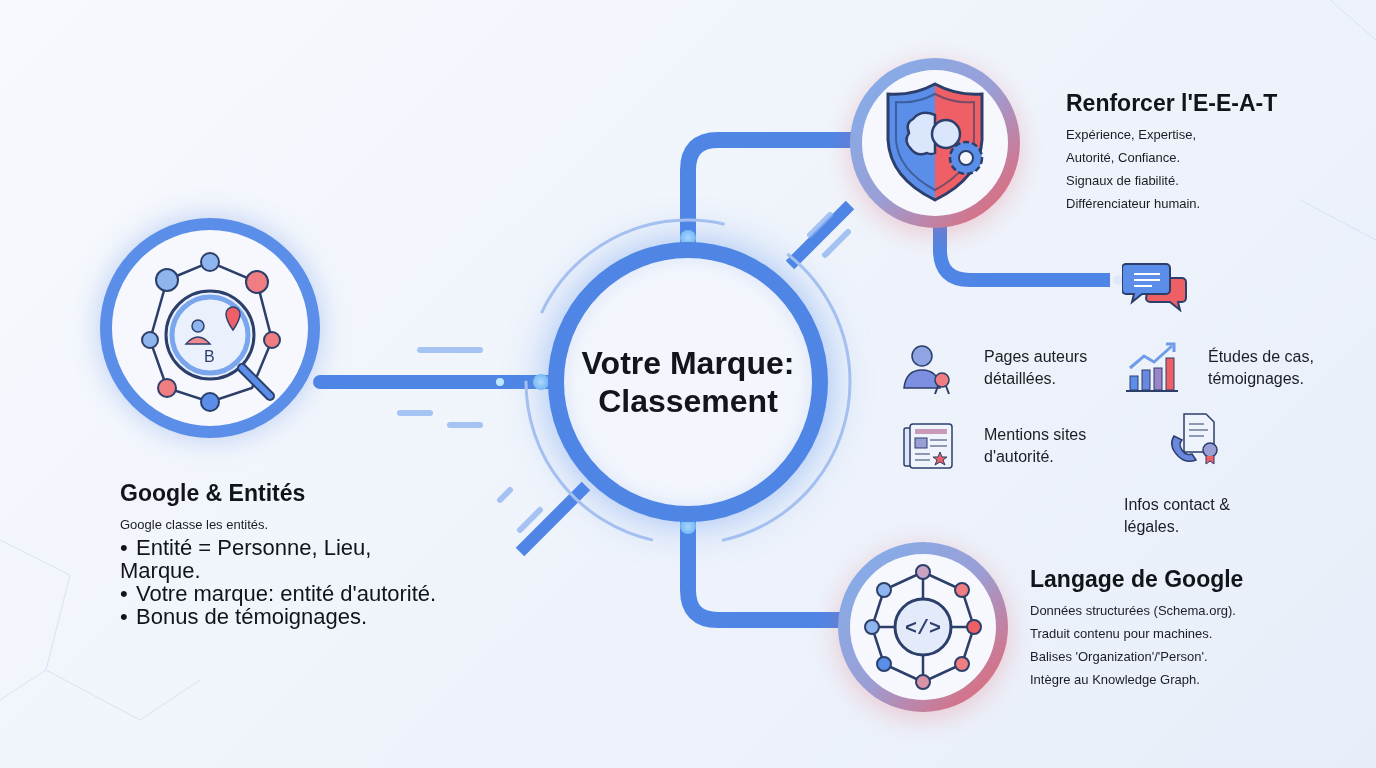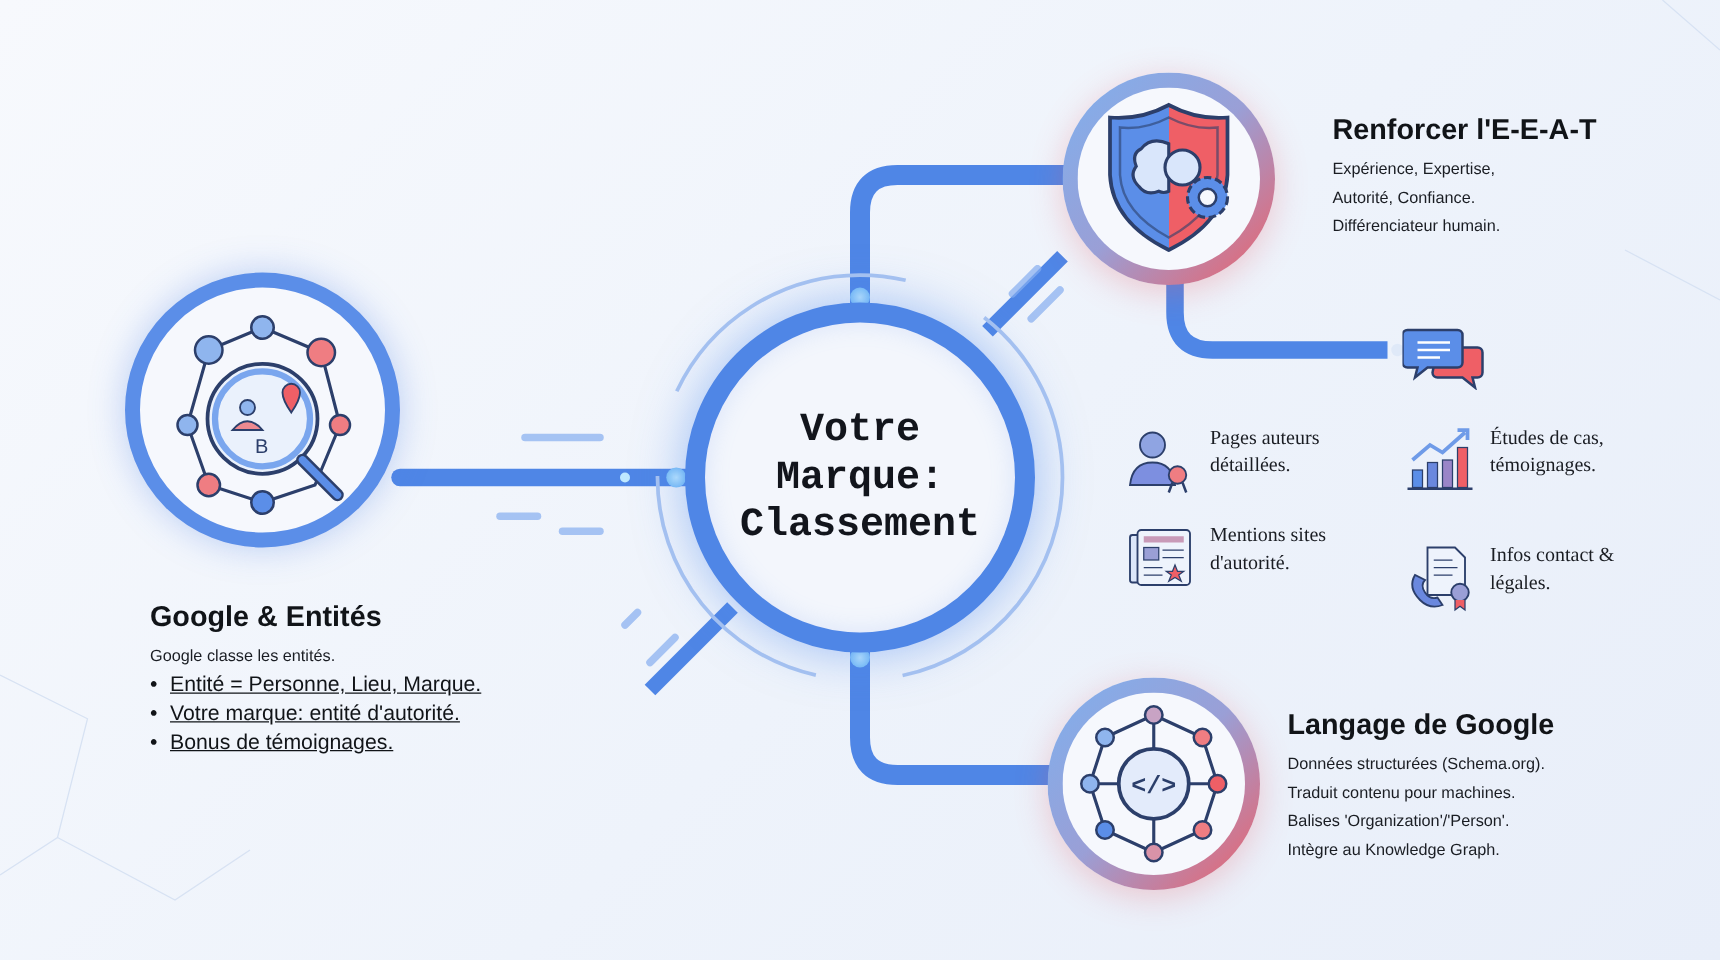--- a/index.html
+++ b/index.html
@@ -20,27 +20,27 @@
                 linear-gradient(135deg,#7fb0ee 0%,#9a9fd6 50%,#ef5f66 100%) border-box;
     box-shadow: 0 6px 26px rgba(230,90,100,0.28);
   }
   .node svg { position:absolute; left:0; top:0; width:100%; height:100%; }
   .center {
     position:absolute; left:548px; top:242px; width:280px; height:280px; border-radius:50%;
     border:16px solid #4f86e6; background:#f3f6fc; box-sizing:border-box;
     box-shadow: 0 0 40px rgba(80,140,240,0.5), inset 0 0 20px rgba(120,160,240,0.2);
     display:flex; align-items:center; justify-content:center; text-align:center;
   }
-  .center-title { font-size:32px; font-weight:bold; line-height:38px; color:#12151c;font-family:Liberation Mono, monospace; }
+  .center-title { font-size:32px; font-weight:bold; line-height:38px; color:#12151c; }
   .h { font-weight:bold; font-size:23px; color:#111418; margin:0 0 6px 0; }
   .p { font-size:13px; line-height:23px; color:#1a1d23; }
   .bullets { list-style:none; margin:0; padding:0; }
-  .bullets li { font-size:17px; line-height:23px;text-decoration:underline; }
+  .bullets li { font-size:22px; line-height:23px; }
   .bullets li:before { content:"•"; display:inline-block; width:16px; }
-  .sub { position:absolute; display:flex; align-items:flex-start; gap:12px;font-family:Liberation Serif, serif; }
+  .sub { position:absolute; display:flex; align-items:center; gap:28px; }
   .sub .ic { width:56px; height:56px; }
   .sub .txt { font-size:16px; line-height:22px; color:#1a1d23; width:140px; }
 </style>
 </head>
 <body>
 
 <svg class="bg" width="1376" height="768">
   <defs>
     <linearGradient id="redline" x1="0" y1="0" x2="1" y2="0">
       <stop offset="0" stop-color="#4f86e6"></stop>
@@ -145,20 +145,21 @@
     <circle cx="84" cy="64" r="14" fill="#d9e6fb" stroke="#2c3f6b" stroke-width="2.5"></circle>
     <circle cx="104" cy="88" r="16" fill="#5b8ee8" stroke="#2c3f6b" stroke-width="2.5" stroke-dasharray="6 3"></circle>
     <circle cx="104" cy="88" r="7" fill="#f6f8fd" stroke="#2c3f6b" stroke-width="2"></circle>
   </svg>
 </div>
 
 <div class="abs" style="left:1066px;top:70px;width:300px;margin-top:20px;">
   <div class="h">Renforcer l'E-E-A-T</div>
   <div class="p">Expérience, Expertise,</div>
   <div class="p">Autorité, Confiance.</div>
+  <div class="p">Signaux de fiabilité.</div>
   <div class="p">Différenciateur humain.</div>
 </div>
 
 <svg class="abs" style="left:1122px;top:262px;" width="66" height="50" viewBox="0 0 66 50">
   <path d="M28 16 h32 a4 4 0 0 1 4 4 v16 a4 4 0 0 1 -4 4 h-4 l2 8 l-10 -8 h-20 a4 4 0 0 1 -4 -4z" fill="#ef5f66" stroke="#2c3f6b" stroke-width="2"></path>
   <path d="M4 2 h40 a4 4 0 0 1 4 4 v22 a4 4 0 0 1 -4 4 h-24 l-10 8 l2 -8 h-8 a4 4 0 0 1 -4 -4 v-22 a4 4 0 0 1 4 -4z" fill="#5b8ee8" stroke="#2c3f6b" stroke-width="2"></path>
   <g stroke="#fff" stroke-width="2">
       <line x1="12" y1="12" x2="38" y2="12"></line>
       <line x1="12" y1="18" x2="38" y2="18"></line>
       <line x1="12" y1="24" x2="30" y2="24"></line>
@@ -193,21 +194,21 @@
     <rect x="15" y="11" width="32" height="5" fill="#c89ab8"></rect>
     <rect x="15" y="20" width="12" height="10" fill="#9a9fd6" stroke="#2c3f6b"></rect>
     <line x1="30" y1="22" x2="47" y2="22" stroke="#2c3f6b"></line>
       <line x1="30" y1="28" x2="47" y2="28" stroke="#2c3f6b"></line>
     <line x1="15" y1="36" x2="30" y2="36" stroke="#2c3f6b"></line>
       <line x1="15" y1="42" x2="30" y2="42" stroke="#2c3f6b"></line>
     <polygon points="40,34 42,39 47,39 43,42 45,47 40,44 35,47 37,42 33,39 38,39" fill="#ef5f66" stroke="#2c3f6b"></polygon>
   </svg>
   <div class="txt">Mentions sites d'autorité.</div>
 </div>
-<div class="sub" style="left:1124px;top:434px;">
+<div class="sub" style="left:1124px;top:410px;flex-direction:column;">
   <svg class="ic" viewBox="0 0 56 56">
     <path d="M18 4 h22 l8 8 v30 h-30z" fill="#eef3fc" stroke="#2c3f6b" stroke-width="1.5"></path>
     <line x1="23" y1="14" x2="38" y2="14" stroke="#2c3f6b"></line>
       <line x1="23" y1="20" x2="42" y2="20" stroke="#2c3f6b"></line>
       <line x1="23" y1="26" x2="38" y2="26" stroke="#2c3f6b"></line>
     <path d="M8 26 q-6 10 4 20 q8 8 18 4 l-4 -6 q-6 2 -10 -4 q-4 -6 0 -10z" fill="#6a88de" stroke="#2c3f6b" stroke-width="1.5"></path>
     <circle cx="44" cy="40" r="7" fill="#9a9fd6" stroke="#2c3f6b" stroke-width="1.5"></circle>
     <path d="M40 46 v8 l4 -3 l4 3 v-8" fill="#ef5f66" stroke="#2c3f6b"></path>
   </svg>
   <div class="txt">Infos contact &amp; légales.</div>

